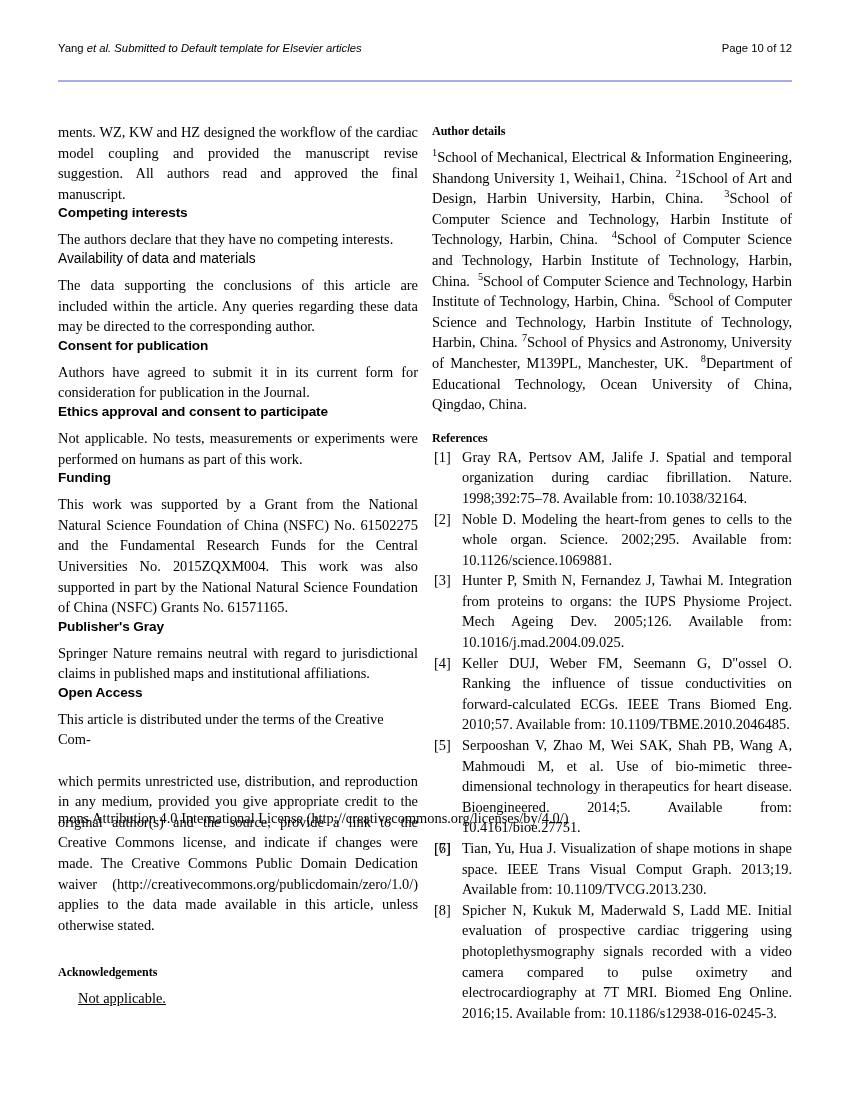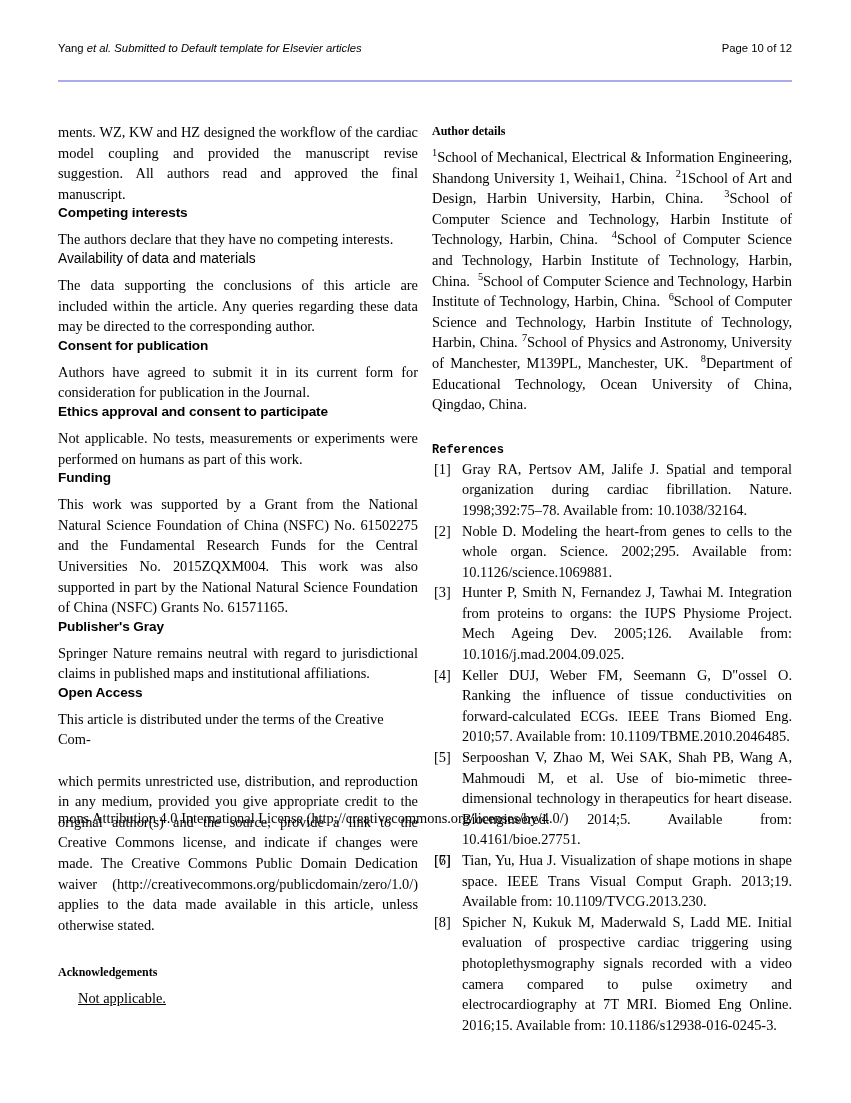--- a/index.html
+++ b/index.html
@@ -179,21 +179,21 @@
   </div>
 
   <div class="overflow-line">mons Attribution 4.0 International License (http://creativecommons.org/licenses/by/4.0/)</div>
 
   <div class="col col-right">
 
     <h2 class="sec-serif">Author details</h2>
 
     <p class="para gap-after-head"><sup>1</sup><span>School of Mechanical, Electrical &amp; Information Engineering, Shandong University 1, Weihai1, China.</span>&nbsp; <sup>2</sup><span>1School of Art and Design, Harbin University, Harbin, China.</span>&nbsp; <sup>3</sup><span>School of Computer Science and Technology, Harbin Institute of Technology, Harbin, China.</span>&nbsp; <sup>4</sup><span>School of Computer Science and Technology, Harbin Institute of Technology, Harbin, China.</span>&nbsp; <sup>5</sup><span>School of Computer Science and Technology, Harbin Institute of Technology, Harbin, China.</span>&nbsp; <sup>6</sup><span>School of Computer Science and Technology, Harbin Institute of Technology, Harbin, China.</span> <sup>7</sup><span>School of Physics and Astronomy, University of Manchester, M139PL, Manchester, UK.</span>&nbsp; <sup>8</sup><span>Department of Educational Technology, Ocean University of China, Qingdao, China.</span></p>
 
-    <h2 class="sec-serif" style="margin-top:26px;font-family:Liberation Mono, monospace;">References</h2>
+    <h2 class="sec-serif" style="margin-top:14px;">References</h2>
 
     <ol class="reflist gap-after-head">
       <li class="refitem"><span class="refnum">[1]</span><span>Gray RA, Pertsov AM, Jalife J. Spatial and temporal organization during cardiac fibrillation. Nature. 1998;392:75–78. Available from: 10.1038/32164.</span></li>
       <li class="refitem"><span class="refnum">[2]</span><span>Noble D. Modeling the heart-from genes to cells to the whole organ. Science. 2002;295. Available from: 10.1126/science.1069881.</span></li>
       <li class="refitem"><span class="refnum">[3]</span><span>Hunter P, Smith N, Fernandez J, Tawhai M. Integration from proteins to organs: the IUPS Physiome Project. Mech Ageing Dev. 2005;126. Available from: 10.1016/j.mad.2004.09.025.</span></li>
       <li class="refitem"><span class="refnum">[4]</span><span>Keller DUJ, Weber FM, Seemann G, D"ossel O. Ranking the influence of tissue conductivities on forward-calculated ECGs. IEEE Trans Biomed Eng. 2010;57. Available from: 10.1109/TBME.2010.2046485.</span></li>
       <li class="refitem"><span class="refnum">[5]</span><span>Serpooshan V, Zhao M, Wei SAK, Shah PB, Wang A, Mahmoudi M, et al. Use of bio-mimetic three-dimensional technology in therapeutics for heart disease. Bioengineered. 2014;5. Available from: 10.4161/bioe.27751.</span></li>
       <li class="refitem"><span class="refnum">[6]</span></li>
       <li class="refitem"><span class="refnum">[7]</span><span>Tian, Yu, Hua J. Visualization of shape motions in shape space. IEEE Trans Visual Comput Graph. 2013;19. Available from: 10.1109/TVCG.2013.230.</span></li>
       <li class="refitem"><span class="refnum">[8]</span><span>Spicher N, Kukuk M, Maderwald S, Ladd ME. Initial evaluation of prospective cardiac triggering using photoplethysmography signals recorded with a video camera compared to pulse oximetry and electrocardiography at 7T MRI. Biomed Eng Online. 2016;15. Available from: 10.1186/s12938-016-0245-3.</span></li>

